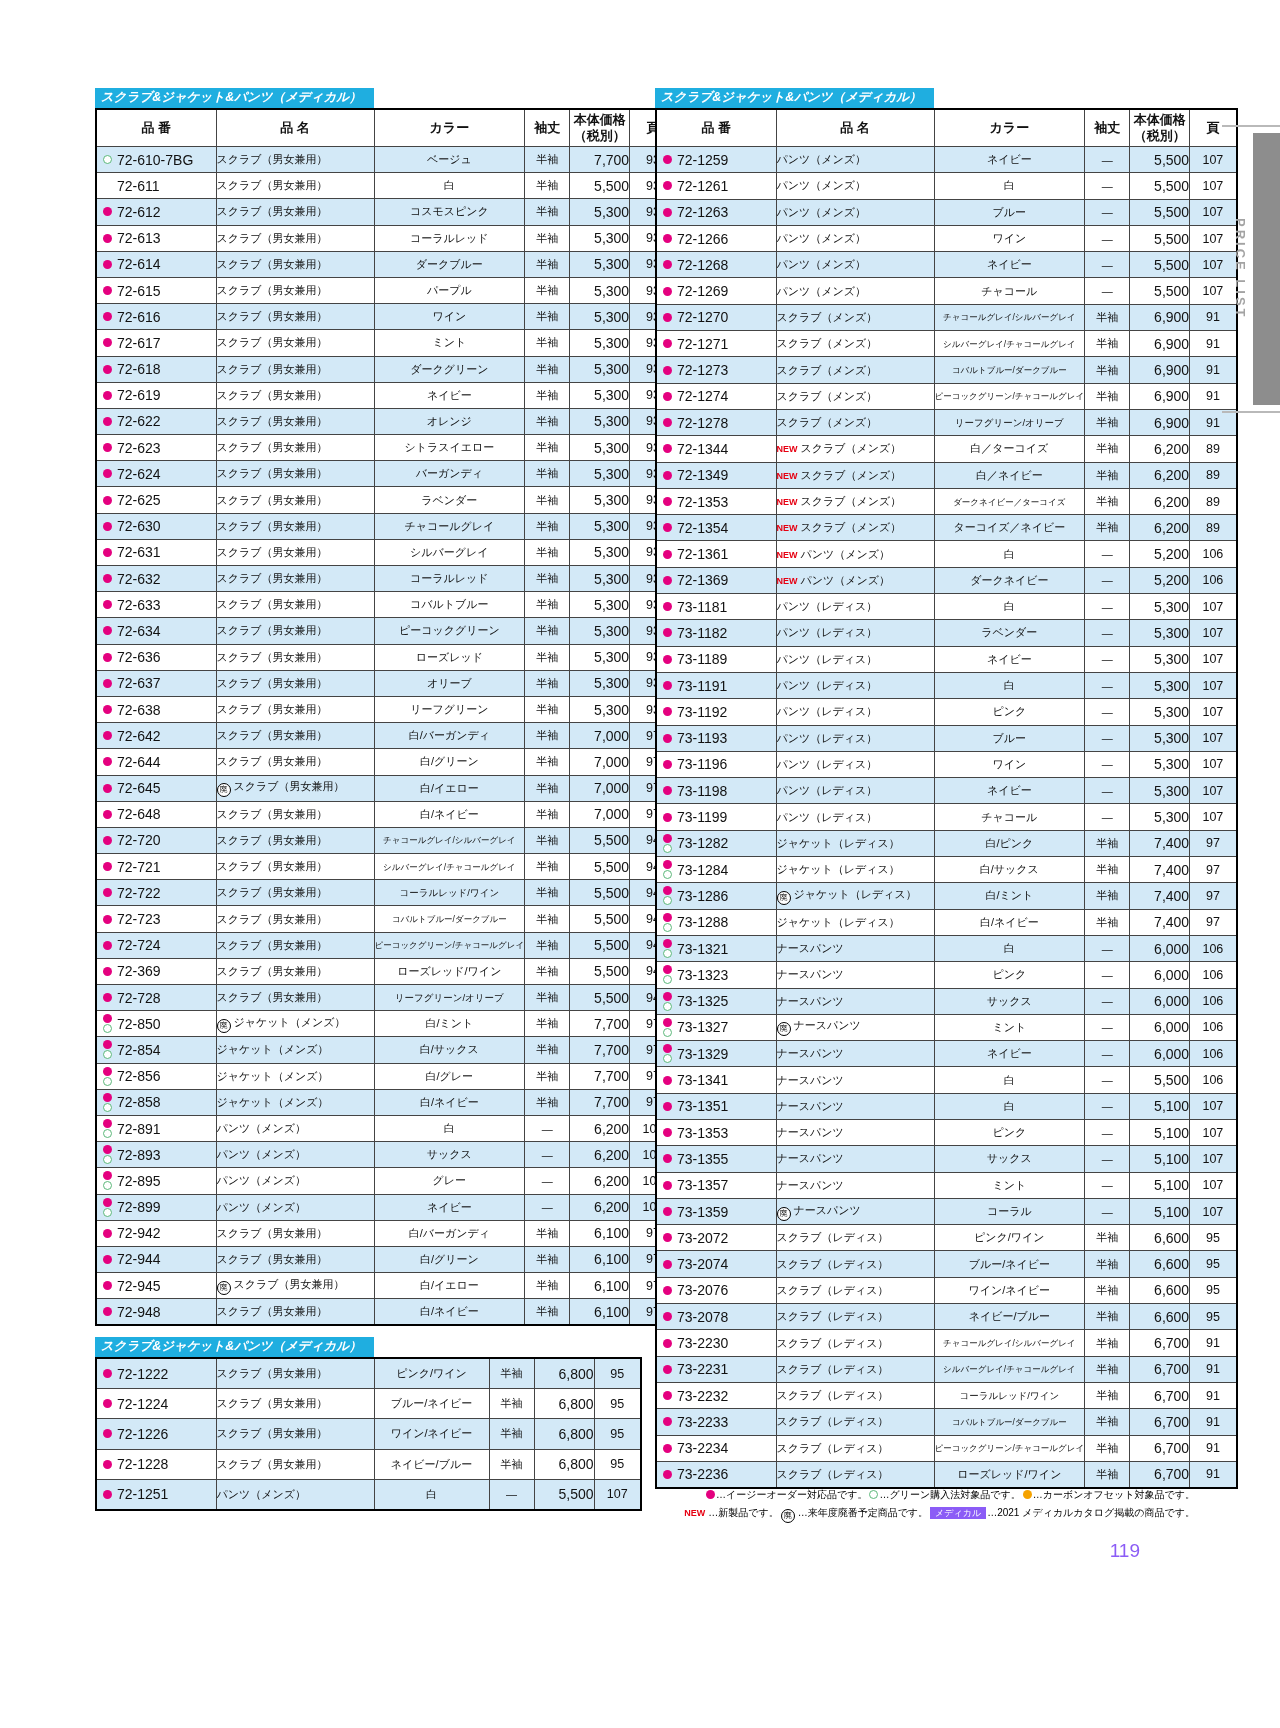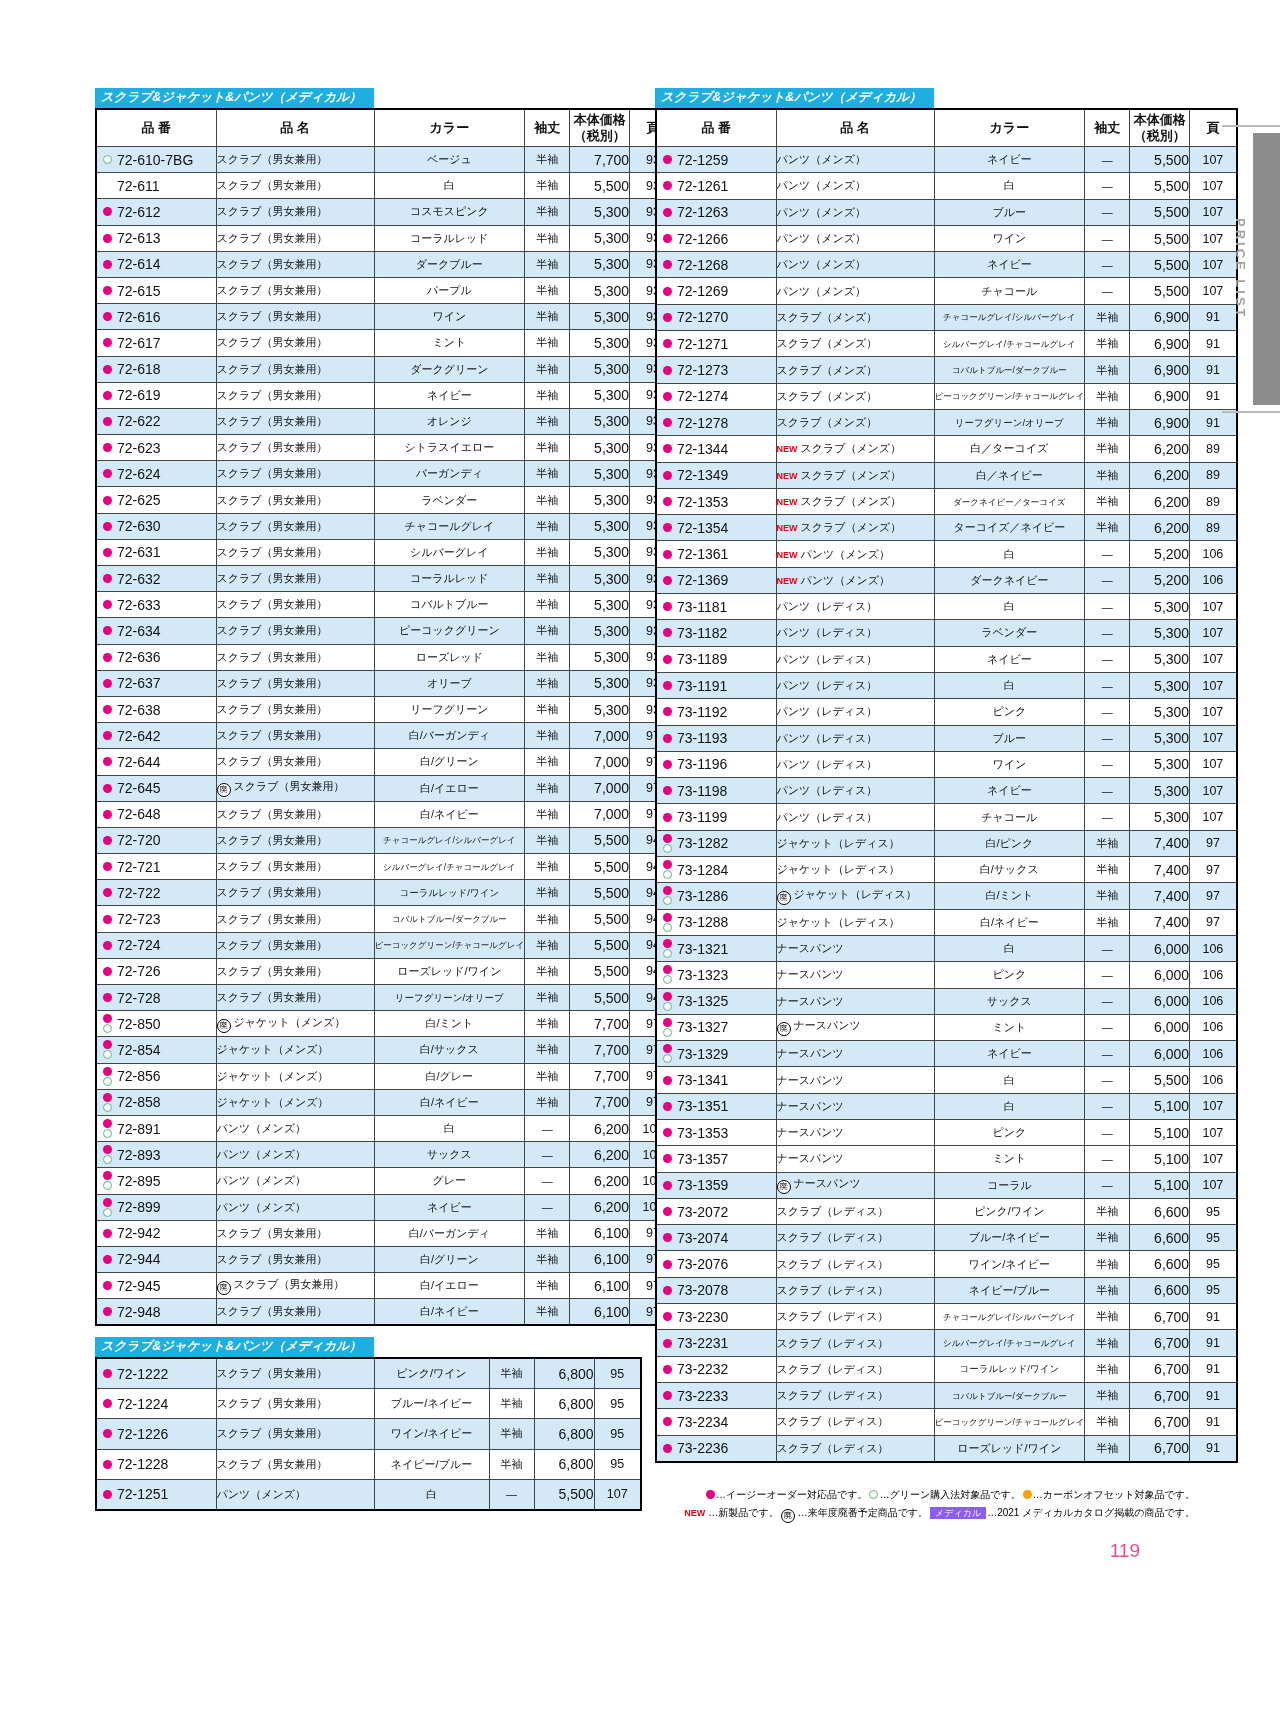--- a/index.html
+++ b/index.html
@@ -60,21 +60,21 @@
   .legend-line .mark{vertical-align:-1px;margin-right:1px;}
   .medbadge{background:#8b5cf6;color:#fff;font-size:9px;padding:1px 5px;margin-right:1px;}
   
   .side-line{position:absolute;left:1222px;width:58px;height:2px;background:#b9b9b9;}
   .side-bar{position:absolute;left:1253px;top:133px;width:27px;height:272px;background:#8d8d8d;}
   .side-text{
     position:absolute;left:1222px;top:133px;height:272px;width:26px;
     writing-mode:vertical-rl;text-align:center;color:#a3a3a3;
     font-size:13px;font-weight:bold;letter-spacing:3px;
   }
-  .page-num{position:absolute;left:1080px;top:1540px;width:60px;text-align:right;font-size:19px;color:#ec4899;}
+  .page-num{position:absolute;left:1080px;top:1540px;width:60px;text-align:right;font-size:19px;color:#8b5cf6;}
 </style>
 </head>
 <body>
 
 <div class="sec-badge" style="left:95px;top:88px;">
   <span>スクラブ&amp;ジャケット&amp;パンツ（メディカル）</span>
 </div>
 
 <table class="price-table t-lmain" style="left:95px;top:108px;">
   <colgroup>
@@ -558,21 +558,21 @@
       <td class="c-sleeve">半袖</td>
       <td class="c-price">5,500</td>
       <td class="c-page">94</td>
     </tr>
       <tr>
       <td class="c-code">
           <span class="cellwrap">
             <span class="marks">
               <span class="mark pink"></span>
             </span>
-            <span>72-726</span>
+            <span>72-369</span>
           </span>
         </td>
       <td class="c-name"><span class="flags"></span><span>スクラブ（男女兼用）</span></td>
       <td class="c-color"><span class="cval">ローズレッド/ワイン</span></td>
       <td class="c-sleeve">半袖</td>
       <td class="c-price">5,500</td>
       <td class="c-page">94</td>
     </tr>
       <tr class="stripe">
       <td class="c-code">
@@ -1470,20 +1470,35 @@
             </span>
             <span>73-1353</span>
           </span>
         </td>
       <td class="c-name"><span class="flags"></span><span>ナースパンツ</span></td>
       <td class="c-color"><span class="cval">ピンク</span></td>
       <td class="c-sleeve">―</td>
       <td class="c-price">5,100</td>
       <td class="c-page">107</td>
     </tr>
+      <tr class="stripe">
+      <td class="c-code">
+          <span class="cellwrap">
+            <span class="marks">
+              <span class="mark pink"></span>
+            </span>
+            <span>73-1355</span>
+          </span>
+        </td>
+      <td class="c-name"><span class="flags"></span><span>ナースパンツ</span></td>
+      <td class="c-color"><span class="cval">サックス</span></td>
+      <td class="c-sleeve">―</td>
+      <td class="c-price">5,100</td>
+      <td class="c-page">107</td>
+    </tr>
       <tr>
       <td class="c-code">
           <span class="cellwrap">
             <span class="marks">
               <span class="mark pink"></span>
             </span>
             <span>73-1357</span>
           </span>
         </td>
       <td class="c-name"><span class="flags"></span><span>ナースパンツ</span></td>

